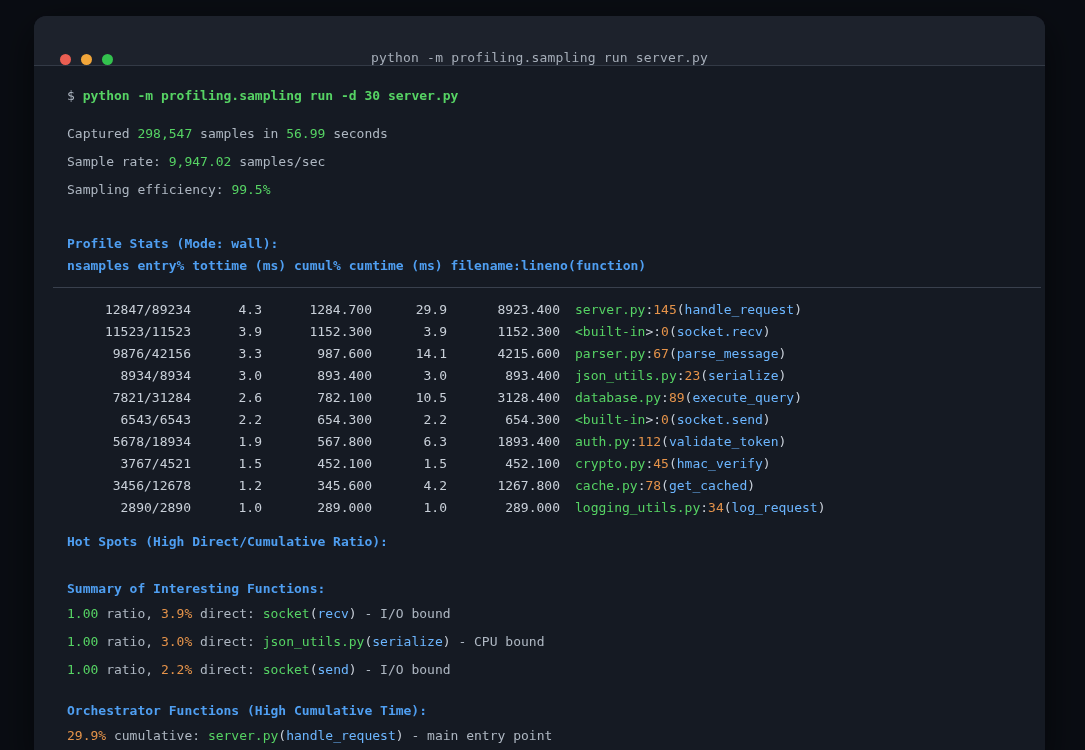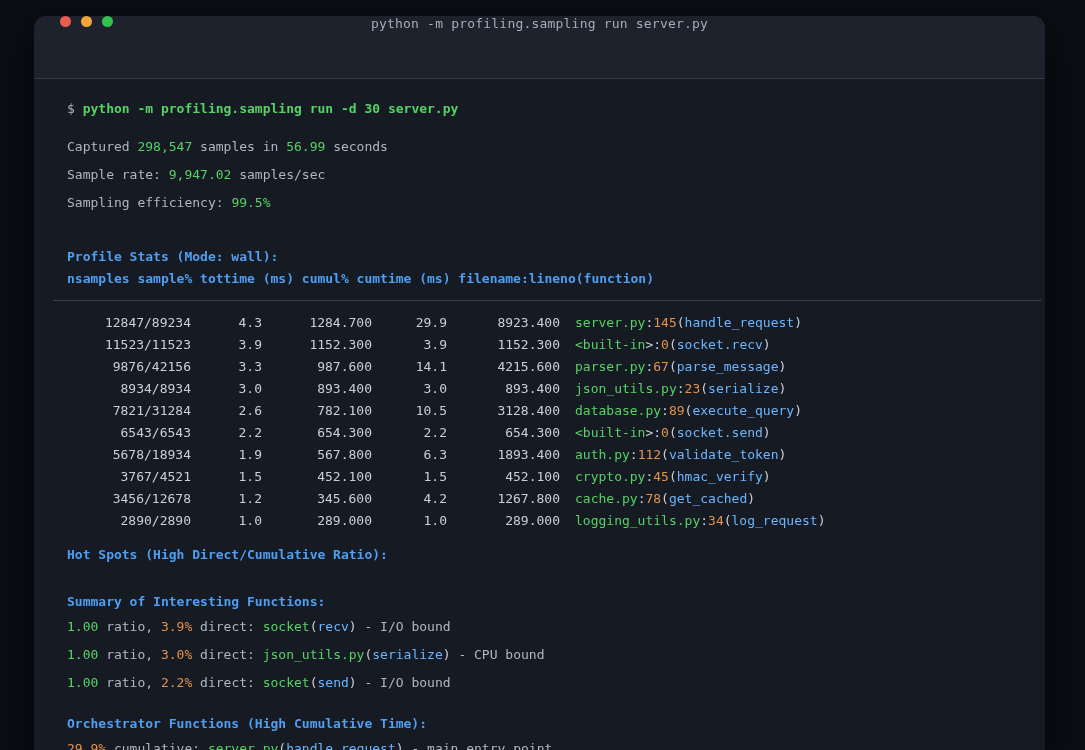--- a/index.html
+++ b/index.html
@@ -10,22 +10,22 @@
   }
   *{margin:0;padding:0;box-sizing:border-box;}
   html,body{width:1085px;height:750px;overflow:hidden;}
   body{background:var(--bg);font-family:"DejaVu Sans Mono","Liberation Mono",monospace;}
   .terminal{
     position:absolute;left:34px;top:16px;width:1011px;height:744px;
     background:var(--term-bg);border-radius:12px 12px 0 0;overflow:hidden;
     box-shadow:0 12px 40px rgba(0,0,0,.55);
   }
   .titlebar{
-    height:63px;background:var(--bar-bg);border-bottom:1px solid var(--bar-border);
-    display:flex;align-items:flex-start;position:relative;
+    height:50px;background:var(--bar-bg);border-bottom:1px solid var(--bar-border);
+    display:flex;align-items:flex-end;position:relative;
   }
   .lights{display:flex;gap:10px;padding-left:26px;align-items:center;}
   .light{width:11px;height:11px;border-radius:50%;display:inline-block;cursor:default;}
   .light.red{background:var(--l-red);}
   .light.yellow{background:var(--l-yellow);}
   .light.green{background:var(--l-green);}
   .title{
     position:absolute;left:0;right:0;text-align:center;
     color:var(--title-fg);font-size:13px;letter-spacing:0.2px;
   }
@@ -66,21 +66,21 @@
     </div>
   </div>
   <div class="content">
     <div class="line"><span class="fg">$ </span><span class="green bold">python -m profiling.sampling run -d 30 server.py</span></div>
     <div id="stats">
         <div class="line"><span class="fg">Captured </span><span class="green">298,547</span><span class="fg"> samples in </span><span class="green">56.99</span><span class="fg"> seconds</span></div>
         <div class="line"><span class="fg">Sample rate: </span><span class="green">9,947.02</span><span class="fg"> samples/sec</span></div>
         <div class="line"><span class="fg">Sampling efficiency: </span><span class="green">99.5%</span></div>
       </div>
     <div class="line heading profile-heading">Profile Stats (Mode: wall):</div>
-    <div class="line heading">nsamples sample% tottime (ms) cumul% cumtime (ms) filename:lineno(function)</div>
+    <div class="line heading">nsamples entry% tottime (ms) cumul% cumtime (ms) filename:lineno(function)</div>
     <div class="table-divider"></div>
     <div id="rows">
         <div class="trow">
           <span class="num" style="display: block;">12847/89234</span>
           <span class="num" style="display: block;">4.3</span>
           <span class="num" style="display: block;">1284.700</span>
           <span class="num" style="display: block;">29.9</span>
           <span class="num" style="display: block;">8923.400</span>
           <span class="fncell"><span class="green">server.py</span><span class="bright">:</span><span class="orange">145</span><span class="bright">(</span><span class="blue">handle_request</span><span class="bright">)</span></span>
         </div>

